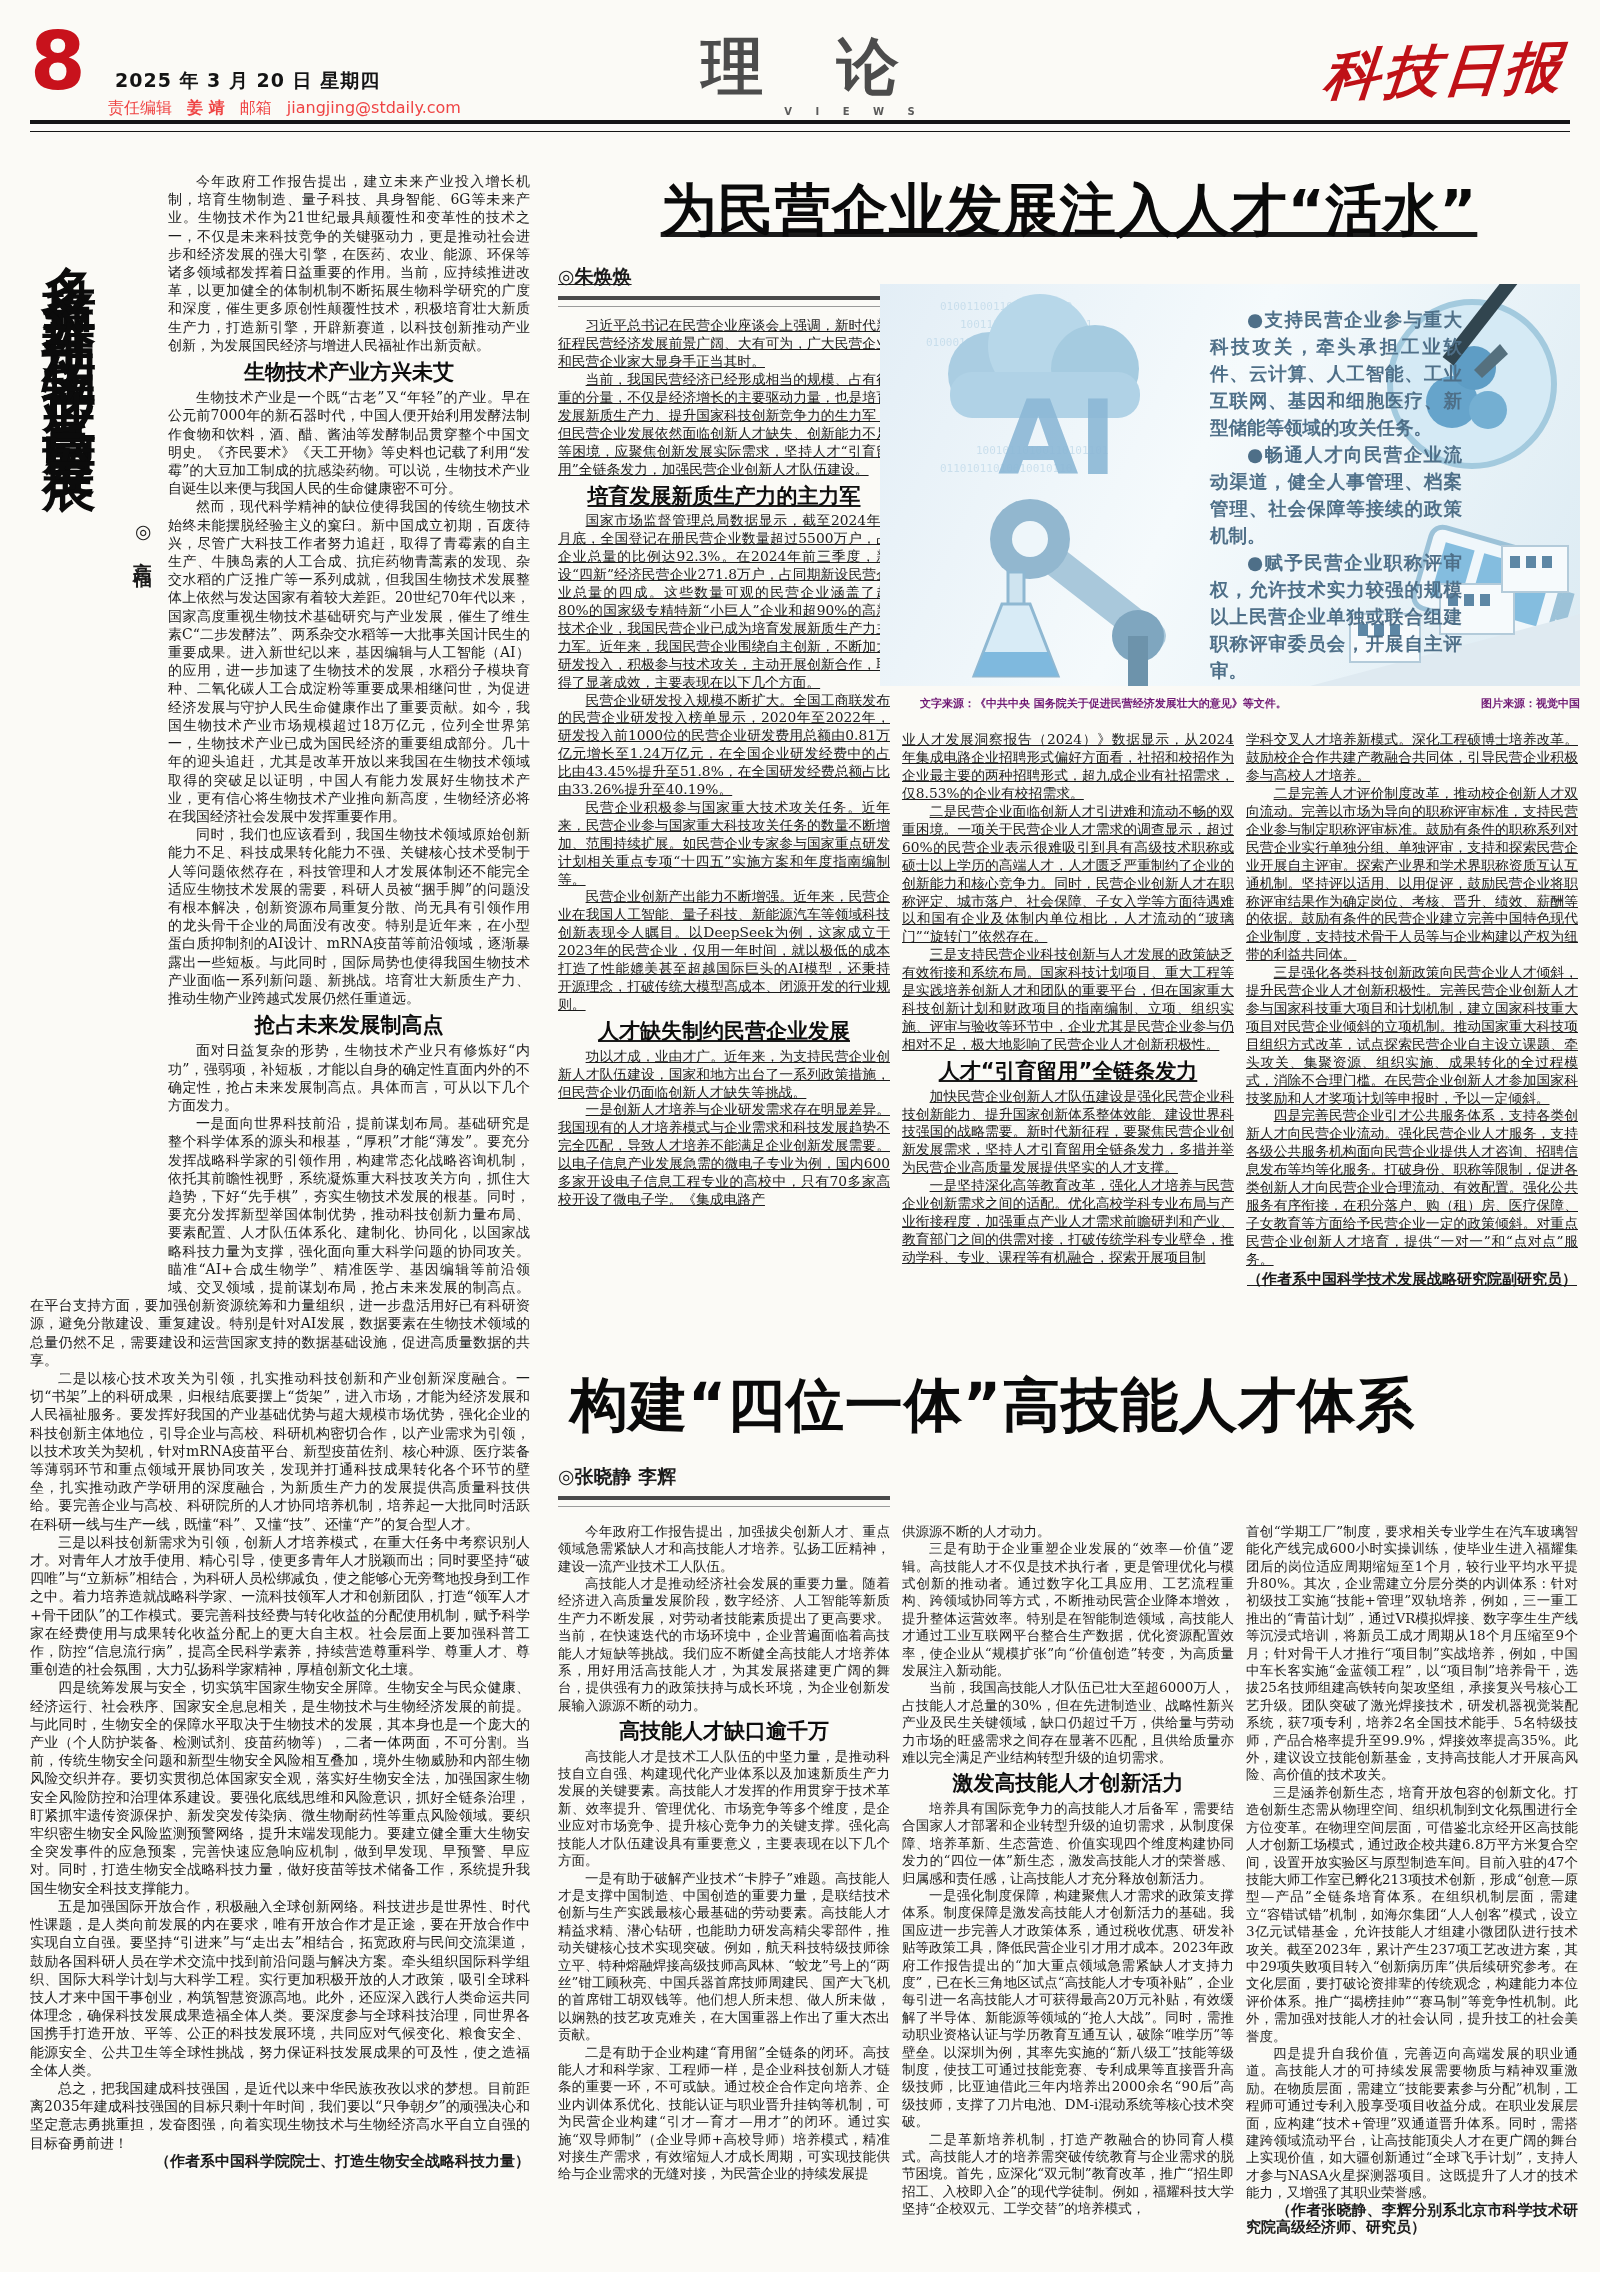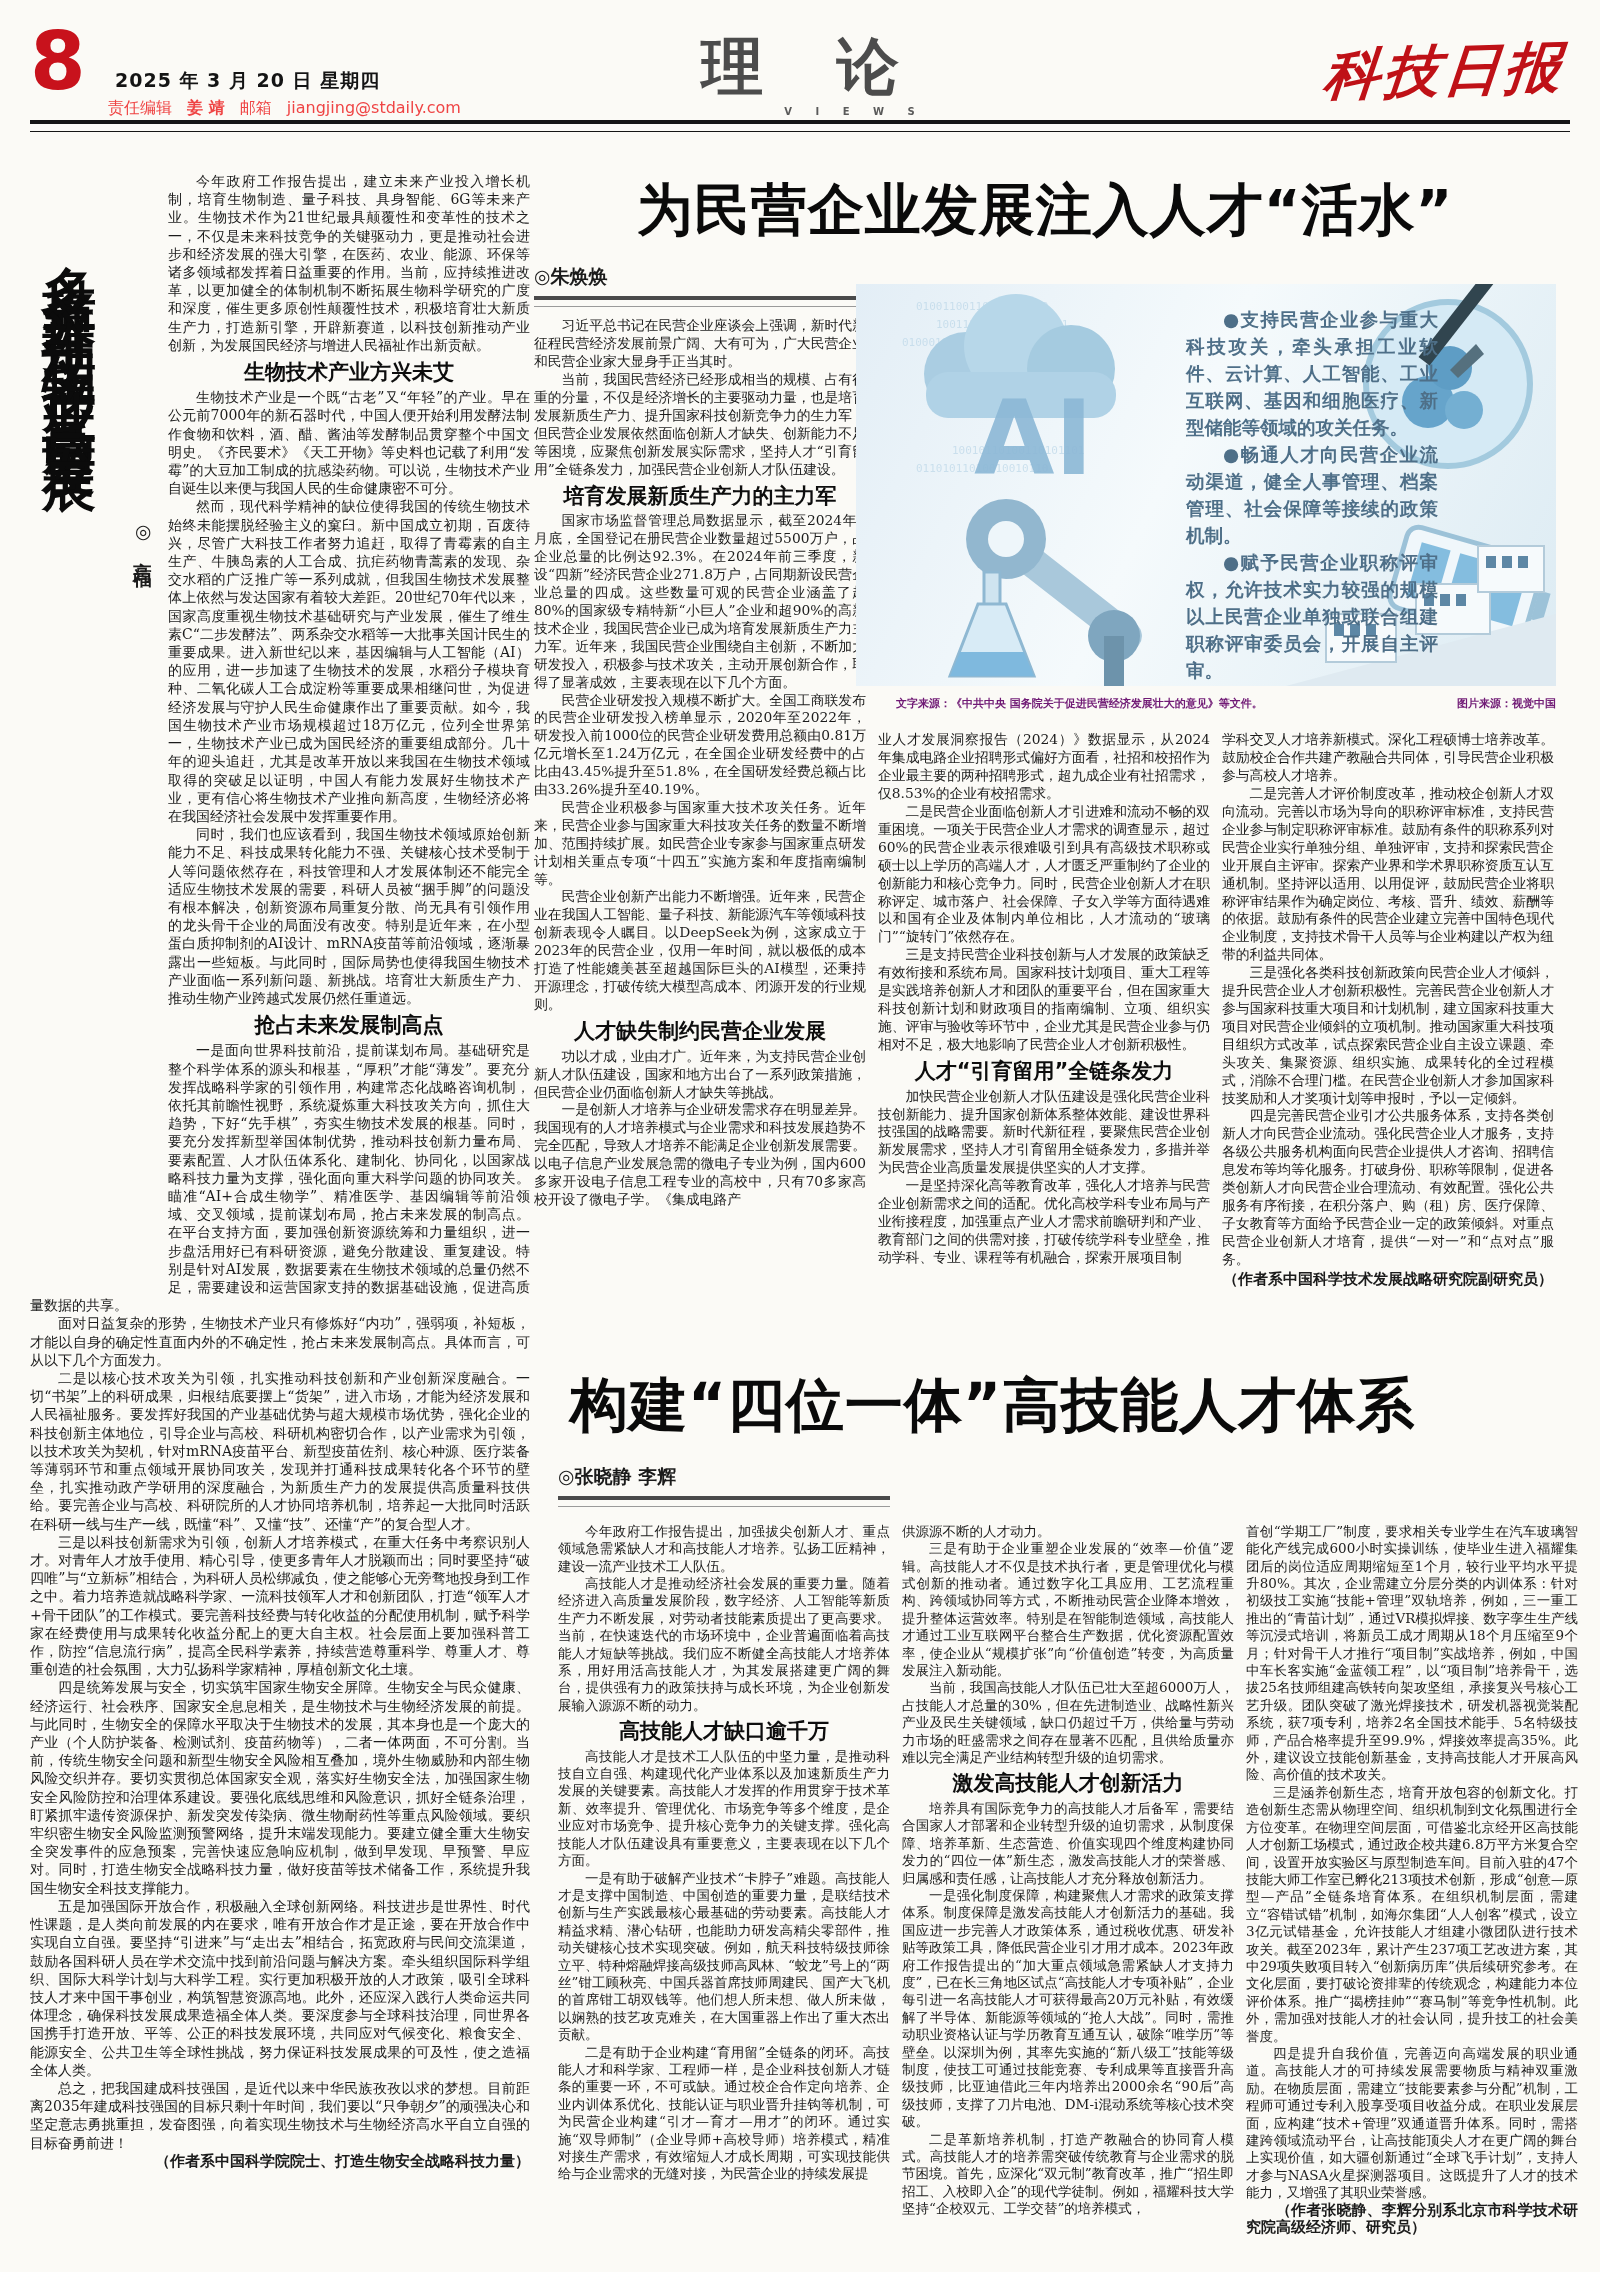--- a/index.html
+++ b/index.html
@@ -35,21 +35,21 @@
   #leftart{position:absolute;left:30px;top:172px;width:500px;height:2088px;overflow:hidden;
            font-size:14px;line-height:18.2px;}
   #leftart .spacer{float:left;width:138px;height:1110px;}
   .l-title{position:absolute;left:12px;top:50px;height:1075px;writing-mode:vertical-rl;text-orientation:upright;
            font-family:"DejaVu Sans","Liberation Sans",sans-serif;font-weight:bold;font-size:54px;
            letter-spacing:14px;color:#0b0b0b;line-height:1;}
   .l-byline{position:absolute;left:104px;top:348px;writing-mode:vertical-rl;text-orientation:upright;
             font-size:19px;font-weight:bold;letter-spacing:5px;
             font-family:"DejaVu Sans","Liberation Sans",sans-serif;}
   
-  #mainart{position:absolute;left:534px;top:172px;width:1022px;height:1196px;overflow:hidden;}
+  #mainart{position:absolute;left:558px;top:172px;width:1022px;height:1196px;overflow:hidden;text-decoration:underline;}
   .m-head{margin:6px 0 0;text-align:center;font-size:56px;font-weight:bold;color:#0a0a0a;
           letter-spacing:1px;line-height:1.15;font-family:"DejaVu Sans","Liberation Sans",sans-serif;}
   .byline{margin-top:22px;font-size:19px;font-weight:bold;
           font-family:"DejaVu Sans","Liberation Sans",sans-serif;}
   .byline-rule{width:332px;height:6px;border-top:4px solid #4a4a4a;border-bottom:1px solid #9a9a9a;margin-top:6px;}
   .cols{display:flex;gap:12px;margin-top:10px;}
   .col{width:332px;flex:none;overflow:hidden;font-size:13.8px;line-height:17.9px;}
   #mainart .cols{height:1034px;}
   #mainart .col.pad{padding-top:414px;}
   
@@ -95,22 +95,22 @@
   <div class="l-title">多措并举推动生物产业高质量发展</div>
   <div class="l-byline">◎高福</div>
   <div class="spacer"></div>
   <div>
       <p class="b-p">今年政府工作报告提出，建立未来产业投入增长机制，培育生物制造、量子科技、具身智能、6G等未来产业。生物技术作为21世纪最具颠覆性和变革性的技术之一，不仅是未来科技竞争的关键驱动力，更是推动社会进步和经济发展的强大引擎，在医药、农业、能源、环保等诸多领域都发挥着日益重要的作用。当前，应持续推进改革，以更加健全的体制机制不断拓展生物科学研究的广度和深度，催生更多原创性颠覆性技术，积极培育壮大新质生产力，打造新引擎，开辟新赛道，以科技创新推动产业创新，为发展国民经济与增进人民福祉作出新贡献。</p>
       <p class="b-h">生物技术产业方兴未艾</p>
       <p class="b-p">生物技术产业是一个既“古老”又“年轻”的产业。早在公元前7000年的新石器时代，中国人便开始利用发酵法制作食物和饮料，酒、醋、酱油等发酵制品贯穿整个中国文明史。《齐民要术》《天工开物》等史料也记载了利用“发霉”的大豆加工制成的抗感染药物。可以说，生物技术产业自诞生以来便与我国人民的生命健康密不可分。</p>
       <p class="b-p">然而，现代科学精神的缺位使得我国的传统生物技术始终未能摆脱经验主义的窠臼。新中国成立初期，百废待兴，尽管广大科技工作者努力追赶，取得了青霉素的自主生产、牛胰岛素的人工合成、抗疟药物青蒿素的发现、杂交水稻的广泛推广等一系列成就，但我国生物技术发展整体上依然与发达国家有着较大差距。20世纪70年代以来，国家高度重视生物技术基础研究与产业发展，催生了维生素C“二步发酵法”、两系杂交水稻等一大批事关国计民生的重要成果。进入新世纪以来，基因编辑与人工智能（AI）的应用，进一步加速了生物技术的发展，水稻分子模块育种、二氧化碳人工合成淀粉等重要成果相继问世，为促进经济发展与守护人民生命健康作出了重要贡献。如今，我国生物技术产业市场规模超过18万亿元，位列全世界第一，生物技术产业已成为国民经济的重要组成部分。几十年的迎头追赶，尤其是改革开放以来我国在生物技术领域取得的突破足以证明，中国人有能力发展好生物技术产业，更有信心将生物技术产业推向新高度，生物经济必将在我国经济社会发展中发挥重要作用。</p>
       <p class="b-p">同时，我们也应该看到，我国生物技术领域原始创新能力不足、科技成果转化能力不强、关键核心技术受制于人等问题依然存在，科技管理和人才发展体制还不能完全适应生物技术发展的需要，科研人员被“捆手脚”的问题没有根本解决，创新资源布局重复分散、尚无具有引领作用的龙头骨干企业的局面没有改变。特别是近年来，在小型蛋白质抑制剂的AI设计、mRNA疫苗等前沿领域，逐渐暴露出一些短板。与此同时，国际局势也使得我国生物技术产业面临一系列新问题、新挑战。培育壮大新质生产力、推动生物产业跨越式发展仍然任重道远。</p>
       <p class="b-h">抢占未来发展制高点</p>
+      <p class="b-p">面对日益复杂的形势，生物技术产业只有修炼好“内功”，强弱项，补短板，才能以自身的确定性直面内外的不确定性，抢占未来发展制高点。具体而言，可从以下几个方面发力。</p>
       <p class="b-p">一是面向世界科技前沿，提前谋划布局。基础研究是整个科学体系的源头和根基，“厚积”才能“薄发”。要充分发挥战略科学家的引领作用，构建常态化战略咨询机制，依托其前瞻性视野，系统凝炼重大科技攻关方向，抓住大趋势，下好“先手棋”，夯实生物技术发展的根基。同时，要充分发挥新型举国体制优势，推动科技创新力量布局、要素配置、人才队伍体系化、建制化、协同化，以国家战略科技力量为支撑，强化面向重大科学问题的协同攻关。瞄准“AI+合成生物学”、精准医学、基因编辑等前沿领域、交叉领域，提前谋划布局，抢占未来发展的制高点。在平台支持方面，要加强创新资源统筹和力量组织，进一步盘活用好已有科研资源，避免分散建设、重复建设。特别是针对AI发展，数据要素在生物技术领域的总量仍然不足，需要建设和运营国家支持的数据基础设施，促进高质量数据的共享。</p>
-      <p class="b-p">面对日益复杂的形势，生物技术产业只有修炼好“内功”，强弱项，补短板，才能以自身的确定性直面内外的不确定性，抢占未来发展制高点。具体而言，可从以下几个方面发力。</p>
       <p class="b-p">二是以核心技术攻关为引领，扎实推动科技创新和产业创新深度融合。一切“书架”上的科研成果，归根结底要摆上“货架”，进入市场，才能为经济发展和人民福祉服务。要发挥好我国的产业基础优势与超大规模市场优势，强化企业的科技创新主体地位，引导企业与高校、科研机构密切合作，以产业需求为引领，以技术攻关为契机，针对mRNA疫苗平台、新型疫苗佐剂、核心种源、医疗装备等薄弱环节和重点领域开展协同攻关，发现并打通科技成果转化各个环节的壁垒，扎实推动政产学研用的深度融合，为新质生产力的发展提供高质量科技供给。要完善企业与高校、科研院所的人才协同培养机制，培养起一大批同时活跃在科研一线与生产一线，既懂“科”、又懂“技”、还懂“产”的复合型人才。</p>
       <p class="b-p">三是以科技创新需求为引领，创新人才培养模式，在重大任务中考察识别人才。对青年人才放手使用、精心引导，使更多青年人才脱颖而出；同时要坚持“破四唯”与“立新标”相结合，为科研人员松绑减负，使之能够心无旁骛地投身到工作之中。着力培养造就战略科学家、一流科技领军人才和创新团队，打造“领军人才+骨干团队”的工作模式。要完善科技经费与转化收益的分配使用机制，赋予科学家在经费使用与成果转化收益分配上的更大自主权。社会层面上要加强科普工作，防控“信息流行病”，提高全民科学素养，持续营造尊重科学、尊重人才、尊重创造的社会氛围，大力弘扬科学家精神，厚植创新文化土壤。</p>
       <p class="b-p">四是统筹发展与安全，切实筑牢国家生物安全屏障。生物安全与民众健康、经济运行、社会秩序、国家安全息息相关，是生物技术与生物经济发展的前提。与此同时，生物安全的保障水平取决于生物技术的发展，其本身也是一个庞大的产业（个人防护装备、检测试剂、疫苗药物等），二者一体两面，不可分割。当前，传统生物安全问题和新型生物安全风险相互叠加，境外生物威胁和内部生物风险交织并存。要切实贯彻总体国家安全观，落实好生物安全法，加强国家生物安全风险防控和治理体系建设。要强化底线思维和风险意识，抓好全链条治理，盯紧抓牢遗传资源保护、新发突发传染病、微生物耐药性等重点风险领域。要织牢织密生物安全风险监测预警网络，提升末端发现能力。要建立健全重大生物安全突发事件的应急预案，完善快速应急响应机制，做到早发现、早预警、早应对。同时，打造生物安全战略科技力量，做好疫苗等技术储备工作，系统提升我国生物安全科技支撑能力。</p>
       <p class="b-p">五是加强国际开放合作，积极融入全球创新网络。科技进步是世界性、时代性课题，是人类向前发展的内在要求，唯有开放合作才是正途，要在开放合作中实现自立自强。要坚持“引进来”与“走出去”相结合，拓宽政府与民间交流渠道，鼓励各国科研人员在学术交流中找到前沿问题与解决方案。牵头组织国际科学组织、国际大科学计划与大科学工程。实行更加积极开放的人才政策，吸引全球科技人才来中国干事创业，构筑智慧资源高地。此外，还应深入践行人类命运共同体理念，确保科技发展成果造福全体人类。要深度参与全球科技治理，同世界各国携手打造开放、平等、公正的科技发展环境，共同应对气候变化、粮食安全、能源安全、公共卫生等全球性挑战，努力保证科技发展成果的可及性，使之造福全体人类。</p>
       <p class="b-p">总之，把我国建成科技强国，是近代以来中华民族孜孜以求的梦想。目前距离2035年建成科技强国的目标只剩十年时间，我们要以“只争朝夕”的顽强决心和坚定意志勇挑重担，发奋图强，向着实现生物技术与生物经济高水平自立自强的目标奋勇前进！</p>
       <p class="b-creditr">（作者系中国科学院院士、打造生物安全战略科技力量）</p>
     </div>
 </div>
 
 <div id="mainart">

